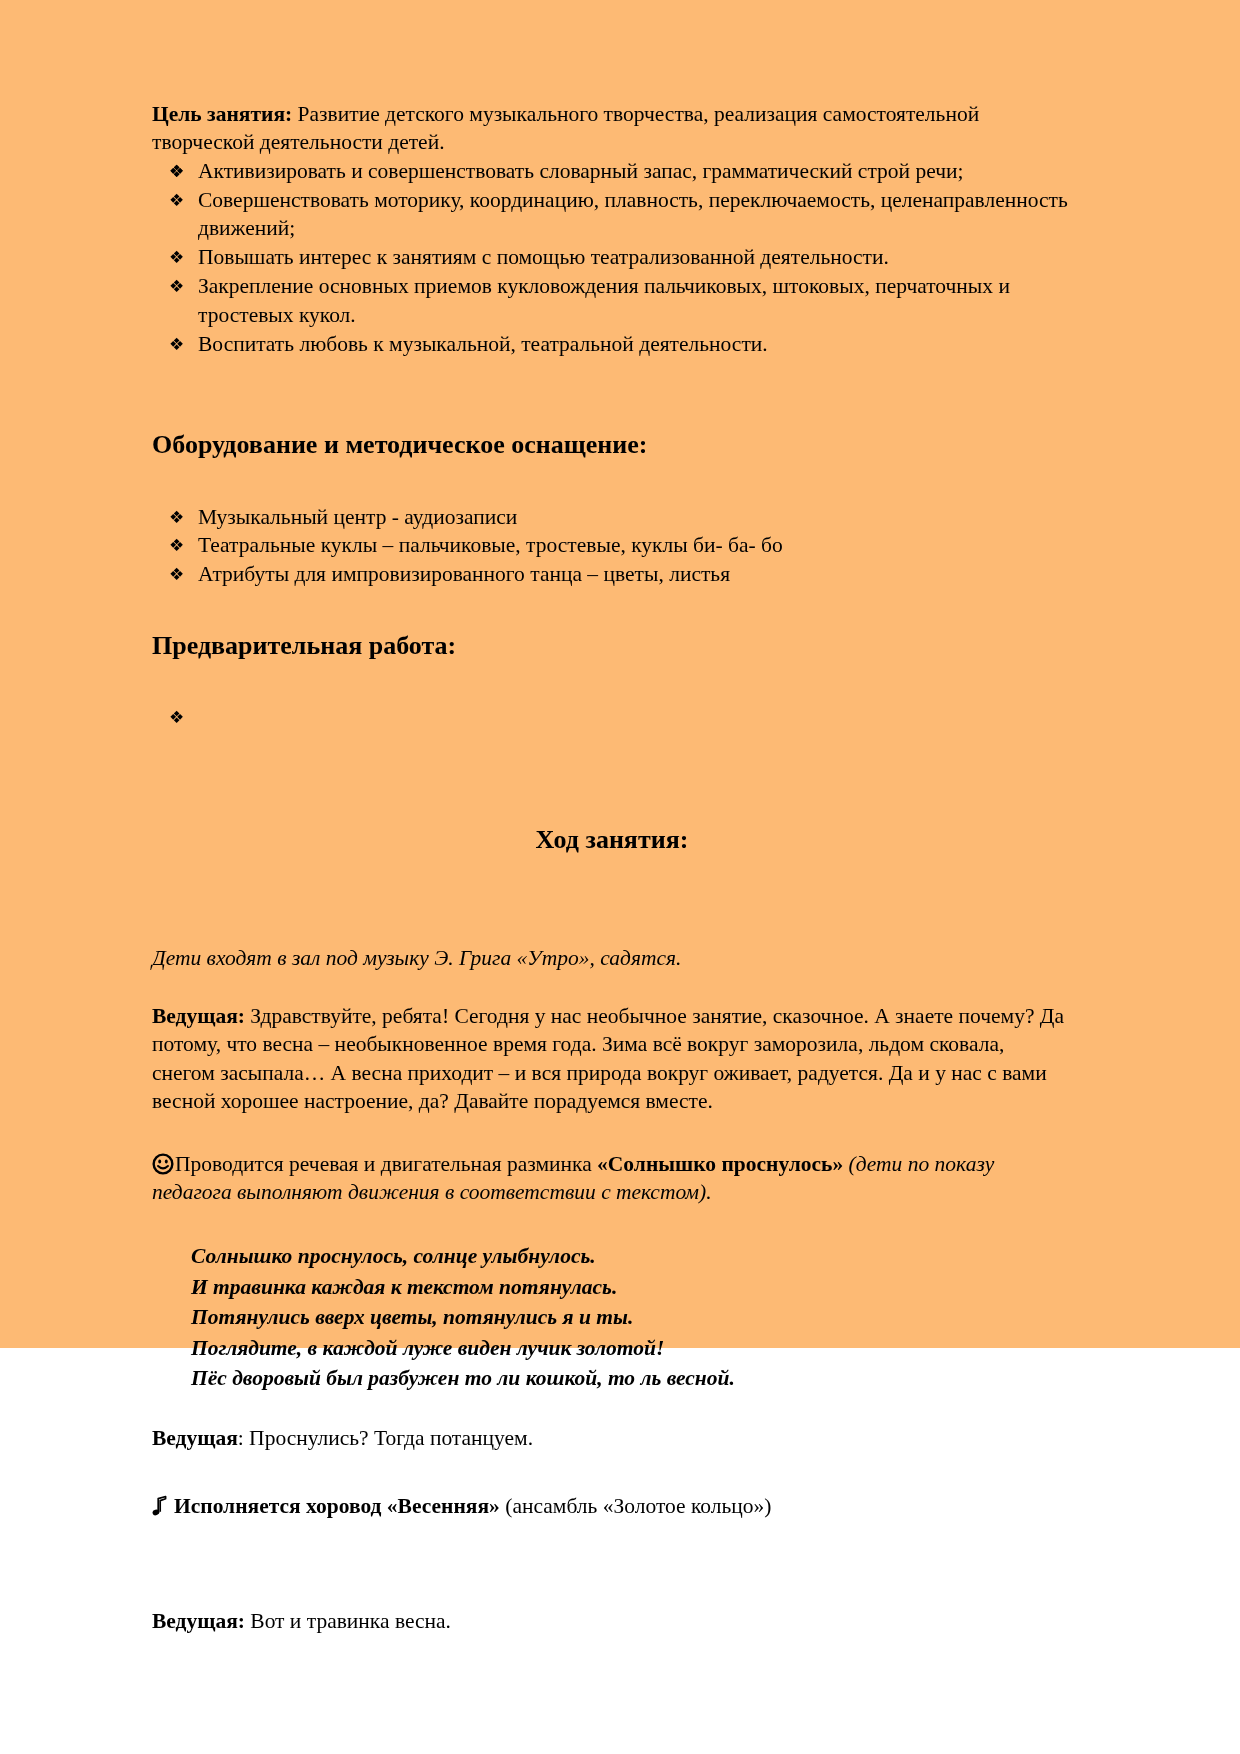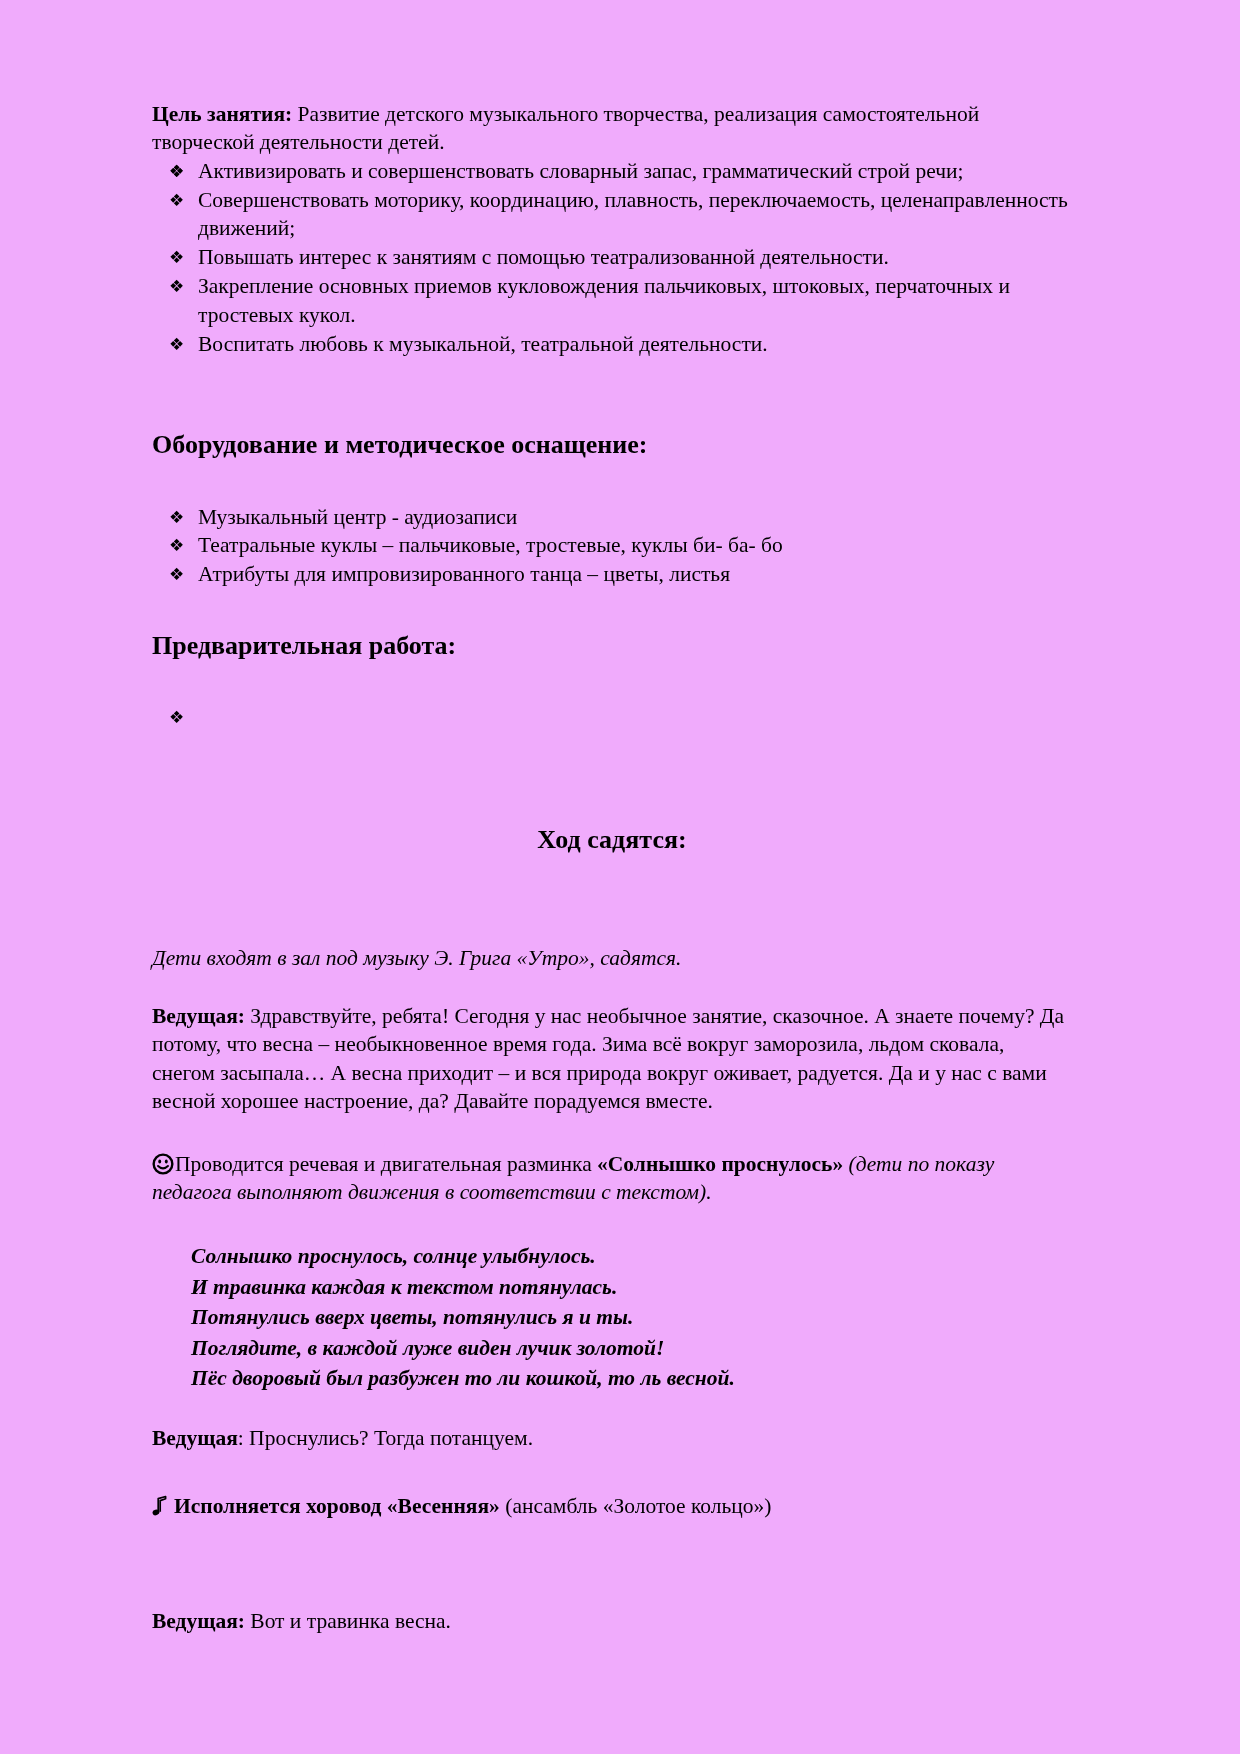--- a/index.html
+++ b/index.html
@@ -11,24 +11,24 @@
   body {
     width: 1240px;
     height: 1754px;
     font-family: "Liberation Serif", "DejaVu Serif", serif;
     color: #000000;
     -webkit-font-smoothing: antialiased;
   }
   .page {
     position: relative;
     width: 1240px;
-    height: 1754px;
+    height: 1348px;
     box-sizing: border-box;
     padding: 100px 170px 0 152px;
-    background: #f0abfc;
+    background: #fdba74;
   }
   .doc {
     width: 920px;
     font-size: 21.5px;
     line-height: 1.32;
   }
 
   
   .para {
     margin: 0;
@@ -142,21 +142,21 @@
 
     <div class="sp-40"></div>
 
     <ul class="bullets">
       <li><span class="bullet-glyph">❖</span></li>
     </ul>
 
     <div class="sp-86"></div>
     <div class="sp-34"></div>
 
-    <p class="heading center">Ход садятся:</p>
+    <p class="heading center">Ход занятия:</p>
 
     <div class="sp-86"></div>
 
     <p class="para italic">Дети входят в зал под музыку Э. Грига «Утро», садятся.</p>
 
     <div class="sp-30"></div>
 
     <p class="para"><span class="lead">Ведущая:</span><span> Здравствуйте, ребята! Сегодня у нас необычное занятие, сказочное. А знаете почему? Да потому, что весна – необыкновенное время года. Зима всё вокруг заморозила, льдом сковала, снегом засыпала… А весна приходит – и вся природа вокруг оживает, радуется. Да и у нас с вами весной хорошее настроение, да? Давайте порадуемся вместе.</span></p>
 
     <div class="sp-34"></div>

